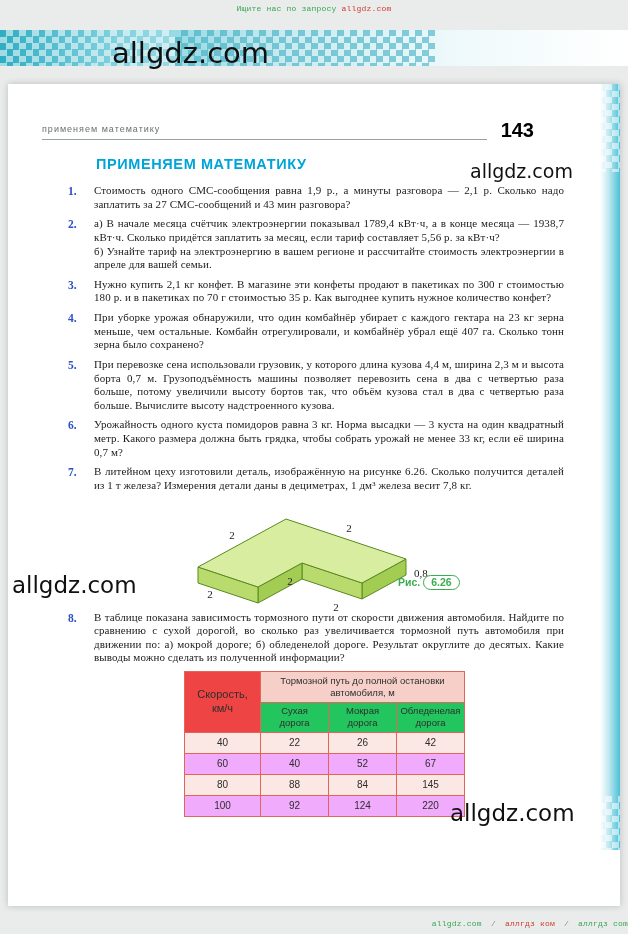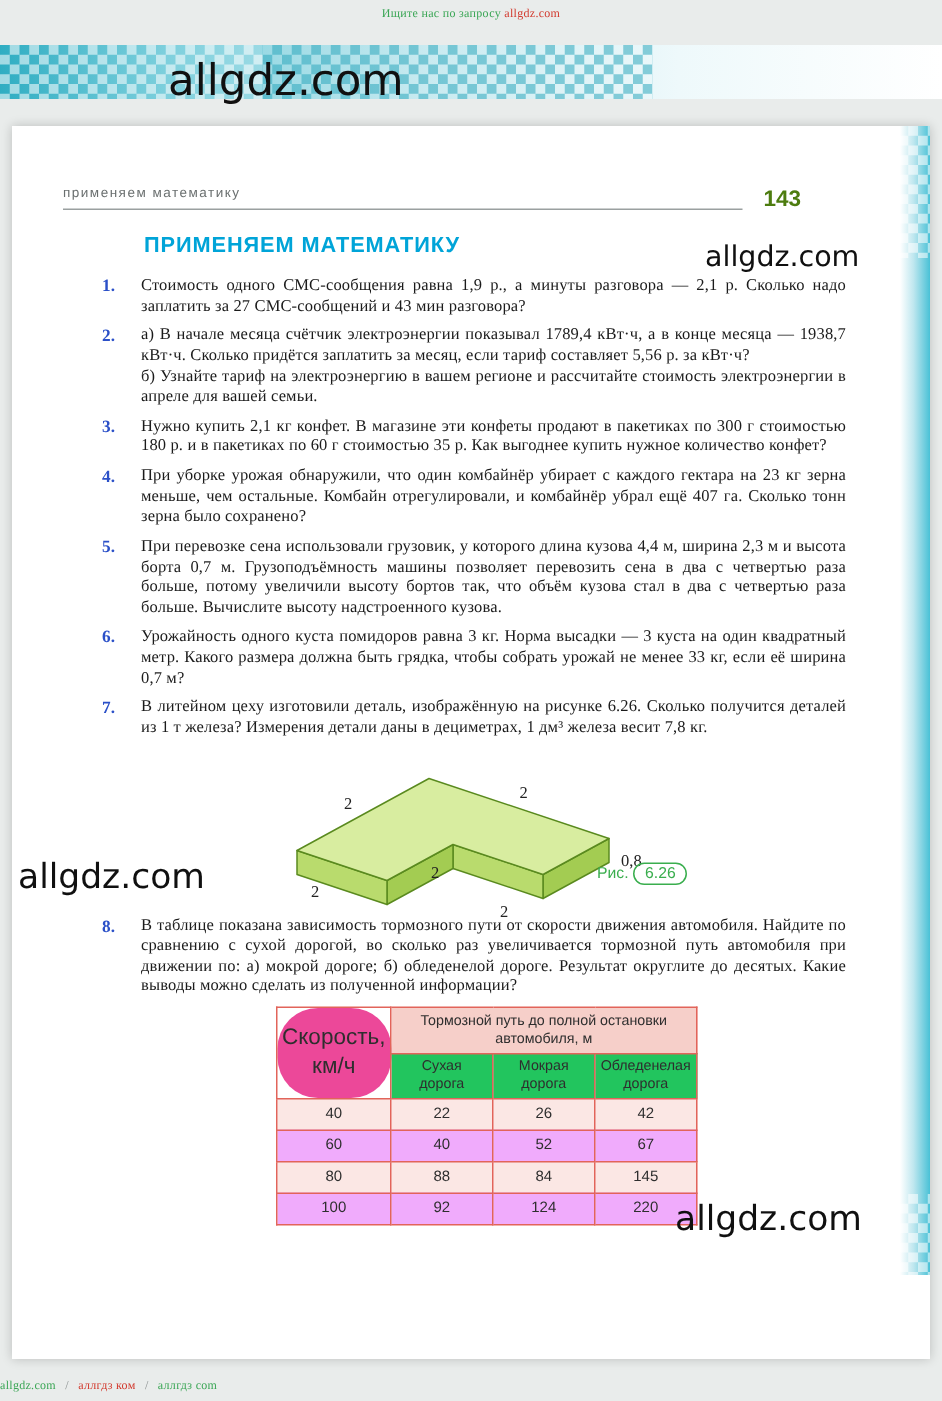--- a/index.html
+++ b/index.html
@@ -5,21 +5,21 @@
   * { margin:0; padding:0; box-sizing:border-box; }
   html,body { width:628px; height:934px; }
   body {
     position:relative; overflow:hidden;
     background:#e9eceb;
     font-family:"Liberation Serif", serif;
     color:#1b1b1b;
   }
   .top-note {
     position:absolute; top:4px; left:0; right:0;
-    text-align:center; font-family:Liberation Serif, serif;
+    text-align:center; font-family:Liberation Mono, monospace;
     font-size:8px; color:#3aa655; letter-spacing:.2px;
   }
   .top-note .site { color:#d23a2e; }
 
   .top-band {
     position:absolute; top:30px; left:0; right:0; height:36px;
     background:linear-gradient(90deg,#2fadc2 0%,#7fd0dd 18%,#c8eaf0 45%,#eef9fb 72%,#ffffff 100%);
   }
   .checker {
     background-image:conic-gradient(rgba(255,255,255,.55) 25%, rgba(255,255,255,0) 0 50%, rgba(255,255,255,.55) 0 75%, rgba(255,255,255,0) 0);
@@ -52,21 +52,21 @@
   .right-band .rb-top    { position:absolute; top:0; left:-14px; right:0; height:88px; }
   .right-band .rb-bottom { position:absolute; bottom:-2px; left:-14px; right:0; height:56px; }
 
   .running-head {
     position:absolute; top:34px; left:34px; right:86px;
     display:flex; align-items:flex-end;
     font-family:"Liberation Sans",sans-serif;
   }
   .rh-left { flex:1; border-bottom:1px solid #9aa0a0; padding-bottom:3px; }
   .rh-text { font-size:9px; color:#6a6f6f; letter-spacing:1px; }
-  .rh-num  { color:#4d7c0f; font-weight:bold; font-size:15px; margin-left:14px; line-height:1; }
+  .rh-num  { color:#000000; font-weight:bold; font-size:20px; margin-left:14px; line-height:1; }
 
   .content { position:absolute; top:72px; left:60px; right:56px; }
 
   .section-title {
     margin:0 0 12px 28px;
     font-family:"Liberation Sans",sans-serif; font-weight:bold;
     font-size:14.5px; letter-spacing:.6px; color:#00a4d8;
   }
 
   .problem { display:flex; margin-bottom:6px; }
@@ -76,44 +76,44 @@
   }
   .ptext {
     flex:1; font-size:11px; line-height:1.24; text-align:justify;
     white-space:pre-line; letter-spacing:.1px;
   }
 
   .figure-row { position:relative; height:104px; margin:2px 0 8px; }
   .figure-svg { position:absolute; left:118px; top:0; }
   .fig-caption {
     position:absolute; left:330px; top:76px;
-    color:#3aae4e; font-weight:normal; font-size:10.5px;
+    color:#3aae4e; font-weight:bold; font-size:10.5px;
     font-family:"Liberation Sans",sans-serif; white-space:nowrap;
   }
   .fig-caption .pill {
     display:inline-block; border:1px solid #3aae4e; border-radius:9px;
     padding:0 7px 1px; margin-left:3px;
   }
   .dim { font-family:"Liberation Serif",serif; font-size:11px; fill:#222; }
 
   .table-wrap { margin:4px 0 0 116px; }
   table.brake { border-collapse:collapse; font-family:"Liberation Sans",sans-serif; color:#2e2e2e; }
   table.brake th, table.brake td {
     border:1px solid #e2645a; text-align:center; vertical-align:middle;
     font-weight:normal;
   }
-  .th-speed { background:#ec4899; width:76px; font-size:15px; white-space:pre-line; line-height:1.25;border-radius:27px; }
+  .th-speed { background:#ef4444; width:76px; font-size:11px; white-space:pre-line; line-height:1.25; }
   .th-group { background:#f6cfc9; font-size:9.5px; height:24px; padding:3px 12px; line-height:1.25; }
   .th-sub   { background:#22c55e; width:68px; height:30px; font-size:9.5px; white-space:pre-line; line-height:1.25; }
   td.cell   { height:21px; font-size:10px; background:#f0abfc; }
   tr.tinted td.cell { background:#fbe7e4; }
 
   .footer {
-    position:absolute; bottom:6px; left:0; right:0; text-align:left;
-    font-family:Liberation Serif, serif; font-size:8px; letter-spacing:.2px;
+    position:absolute; bottom:6px; left:0; right:0; text-align:right;
+    font-family:Liberation Mono, monospace; font-size:8px; letter-spacing:.2px;
   }
   .footer .f-green { color:#3aa655; }
   .footer .f-red   { color:#d23a2e; }
   .footer .f-sep   { color:#8a8f8f; margin:0 4px; }
 </style>
 </head>
 <body>
 
 <div class="top-note">
   <span>Ищите нас по запросу</span>
@@ -152,21 +152,21 @@
       <div class="pnum">1.</div>
       <div class="ptext">Стоимость одного СМС-сообщения равна 1,9 р., а минуты разговора — 2,1 р. Сколько надо заплатить за 27 СМС-сообщений и 43 мин разговора?</div>
     </div>
     <div class="problem">
       <div class="pnum">2.</div>
       <div class="ptext">а) В начале месяца счётчик электроэнергии показывал 1789,4 кВт·ч, а в конце месяца — 1938,7 кВт·ч. Сколько придётся заплатить за месяц, если тариф составляет 5,56 р. за кВт·ч?
 б) Узнайте тариф на электроэнергию в вашем регионе и рассчитайте стоимость электроэнергии в апреле для вашей семьи.</div>
     </div>
     <div class="problem">
       <div class="pnum">3.</div>
-      <div class="ptext">Нужно купить 2,1 кг конфет. В магазине эти конфеты продают в пакетиках по 300 г стоимостью 180 р. и в пакетиках по 60 г стоимостью 35 р. Как выгоднее купить нужное количество конфет?</div>
+      <div class="ptext">Нужно купить 2,1 кг конфет. В магазине эти конфеты продают в пакетиках по 300 г стоимостью 180 р. и в пакетиках по 70 г стоимостью 35 р. Как выгоднее купить нужное количество конфет?</div>
     </div>
     <div class="problem">
       <div class="pnum">4.</div>
       <div class="ptext">При уборке урожая обнаружили, что один комбайнёр убирает с каждого гектара на 23 кг зерна меньше, чем остальные. Комбайн отрегулировали, и комбайнёр убрал ещё 407 га. Сколько тонн зерна было сохранено?</div>
     </div>
     <div class="problem">
       <div class="pnum">5.</div>
       <div class="ptext">При перевозке сена использовали грузовик, у которого длина кузова 4,4 м, ширина 2,3 м и высота борта 0,7 м. Грузоподъёмность машины позволяет перевозить сена в два с четвертью раза больше, потому увеличили высоту бортов так, что объём кузова стал в два с четвертью раза больше. Вычислите высоту надстроенного кузова.</div>
     </div>
     <div class="problem">

